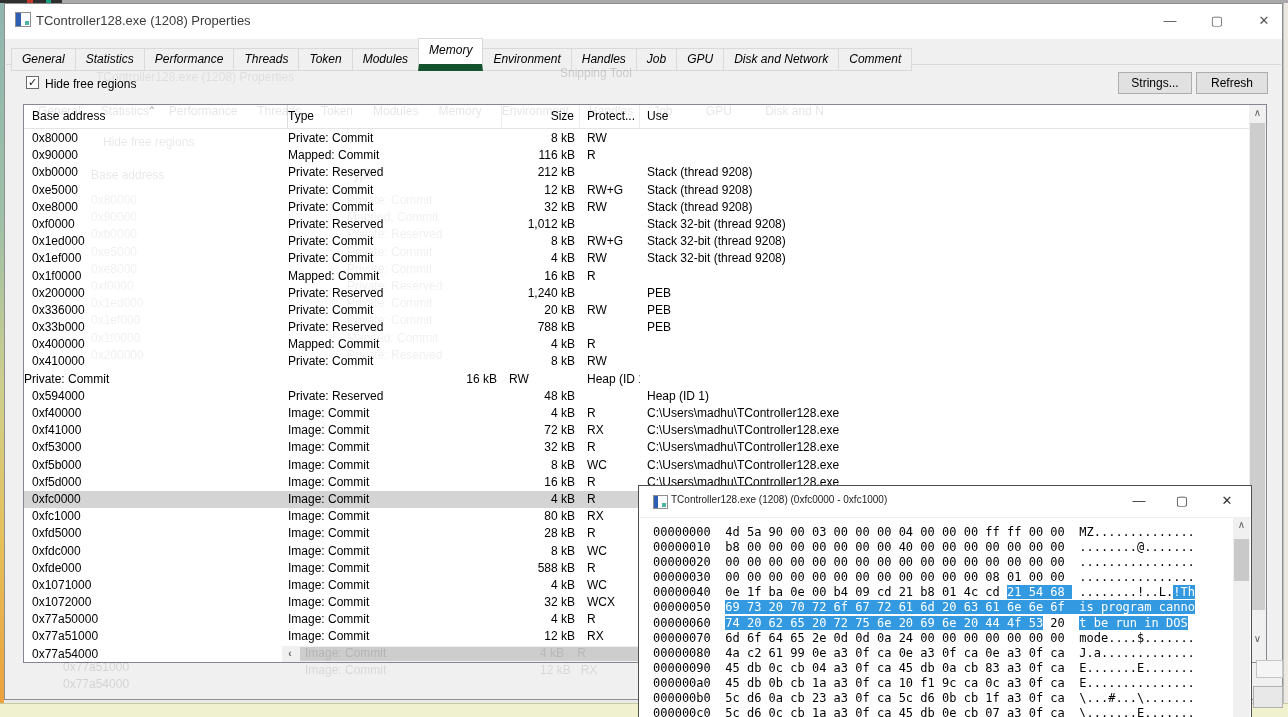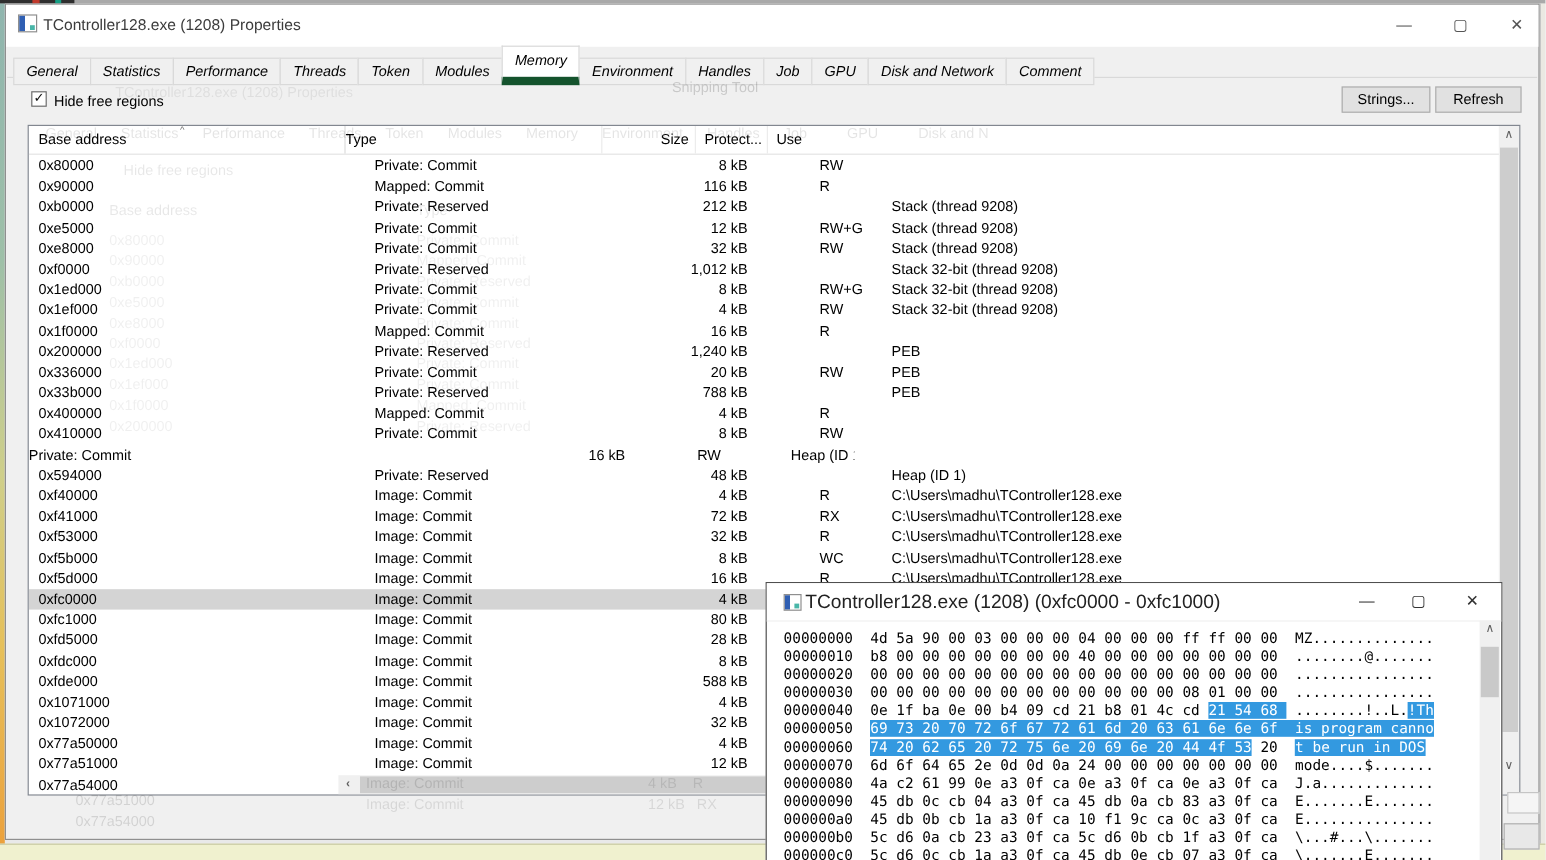--- a/index.html
+++ b/index.html
@@ -47,25 +47,25 @@
       border:1px solid #828790;box-sizing:border-box;overflow:hidden;}
   .lhead,.lrow{display:grid;grid-template-columns:264px 214px 78px 60px 1fr;white-space:nowrap;}
   .lhead{height:23px;line-height:23px;border-bottom:1px solid var(--header-line);}
   .lhead>div{overflow:hidden;border-right:1px solid #ececec;}
   .lhead>div:first-child{border-right:1px solid #dcdcdc;padding-left:8px;}
   .lhead .h-size{text-align:right;padding-right:5px;}
   .lhead .h-prot{padding-left:7px;}
   .lhead .h-use{padding-left:7px;border-right:none;}
   .sort-caret{position:absolute;left:126px;top:-1px;font-size:8px;color:#707070;}
   .rows{position:absolute;left:0;top:25px;right:0;}
-  .lrow{height:17.2px;line-height:17.2px;gap:24px;}
+  .lrow{height:17.2px;line-height:17.2px;}
   .lrow.rsel{background:var(--list-selected-row);}
   .lrow .c-addr{padding-left:8px;overflow:hidden;}
   .lrow .c-size{text-align:right;padding-right:5px;}
-  .lrow .c-prot{padding-left:7px;margin-left:24px;}
+  .lrow .c-prot{padding-left:7px;}
   .lrow .c-use{padding-left:7px;overflow:hidden;}
 
   
   .sb-glyph{color:#606060;font-size:10px;text-align:center;}
   .vscroll{position:absolute;right:0;top:0;width:17px;height:543px;background:var(--scroll-track);}
   .vscroll .up{height:17px;line-height:16px;}
   .vscroll .thumb{position:absolute;left:1px;top:18px;width:15px;height:487px;background:var(--scroll-thumb);}
   .vscroll .down{position:absolute;bottom:0;left:0;right:0;height:17px;line-height:16px;}
   .hscroll{position:absolute;left:258px;right:17px;bottom:0;height:16px;background:var(--scroll-track);}
   .hscroll .left{position:absolute;left:0;top:0;width:16px;height:16px;line-height:15px;font-weight:bold;}
@@ -76,21 +76,21 @@
   .ghost-layer{position:absolute;left:0;top:0;width:1288px;height:717px;z-index:4;pointer-events:none;}
   .ghost{position:absolute;white-space:pre;color:#000;line-height:15px;}
 
   
   .hex-window{position:absolute;left:638px;top:485px;width:614px;height:236px;background:#fff;
       border:1px solid var(--hex-border);box-sizing:border-box;z-index:10;}
   .hex-titlebar{position:absolute;left:0;top:0;right:0;height:31px;background:#fff;border-bottom:1px solid #f0f0f0;}
   .hex-icon{position:absolute;left:14px;top:9px;width:13px;height:12px;border:1px solid #8f8f8f;
       background:linear-gradient(90deg,#2f5fb3 0 4px,#fff 4px);}
   .hex-icon:after{content:"";position:absolute;right:1px;bottom:1px;width:4px;height:4px;background:#49b6a8;}
-  .hex-title-text{position:absolute;left:32px;top:8px;font-size:16px;color:#222;white-space:nowrap;}
+  .hex-title-text{position:absolute;left:32px;top:8px;font-size:10px;color:#222;white-space:nowrap;}
   .hctl{position:absolute;top:2px;width:34px;height:26px;text-align:center;line-height:26px;color:#333;font-size:13px;}
   .hc-min{left:483px;} .hc-max{left:526px;} .hc-close{left:571px;}
   .hex-lines{position:absolute;left:14px;top:39px;font-family:"DejaVu Sans Mono",monospace;font-size:12px;}
   .hexline{white-space:pre;height:15.1px;line-height:15.1px;}
   .hexline .hsel{background:var(--selection-blue);color:#fff;}
   .hex-vscroll{position:absolute;right:1px;top:31px;bottom:1px;width:17px;background:var(--scroll-track);}
   .hex-vscroll .up{height:17px;line-height:16px;}
   .hex-vscroll .thumb{position:absolute;left:1px;top:22px;width:15px;height:42px;background:#c9c9c9;}
 </style>
 </head>

